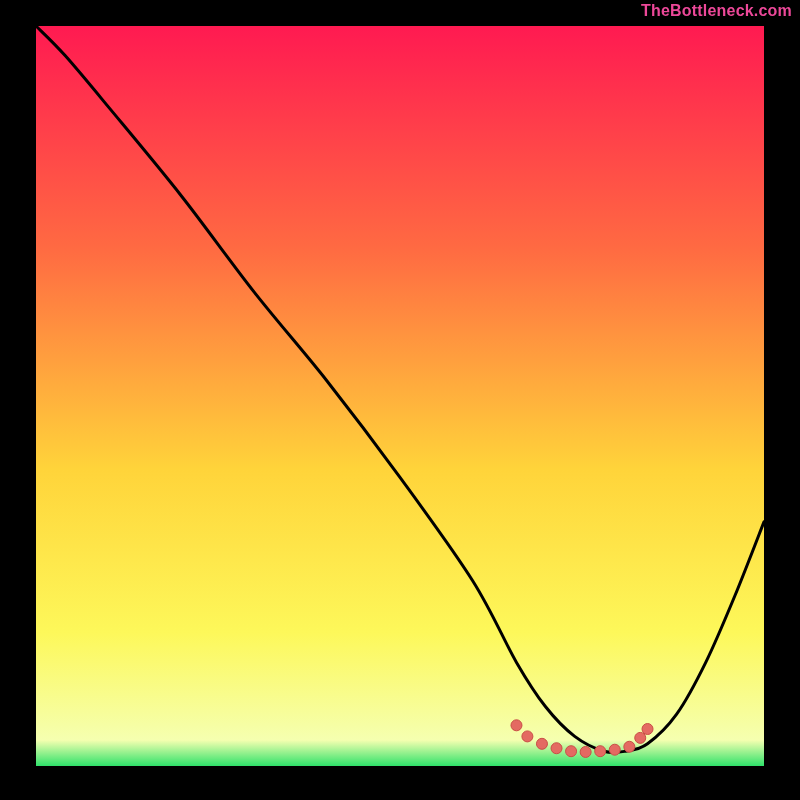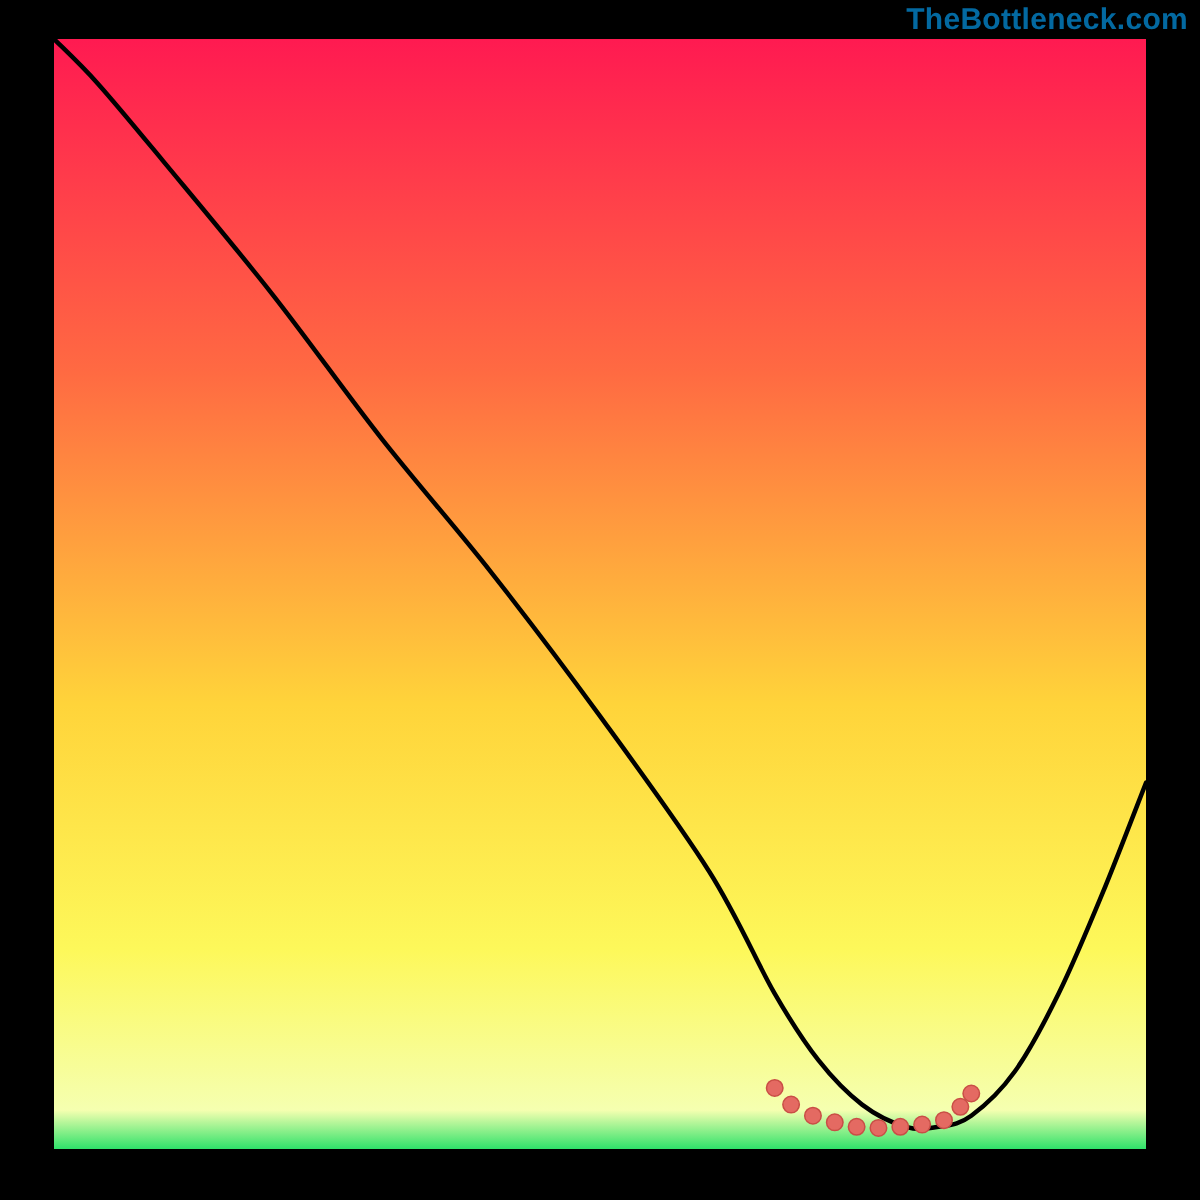--- a/index.html
+++ b/index.html
@@ -13,22 +13,22 @@
   }
   .wrap {
     position: relative;
     width: 800px;
     height: 800px;
   }
   .watermark {
     position: absolute;
     top: 2px;
     right: 8px;
-    color: #0369a1;
-    font-size: 20px;
+    color: #ec4899;
+    font-size: 16px;
     font-weight: 600;
     letter-spacing: 0.2px;
     z-index: 5;
   }
   .plot {
     position: absolute;
     left: 36px;
     top: 26px;
     width: 728px;
     height: 740px;

